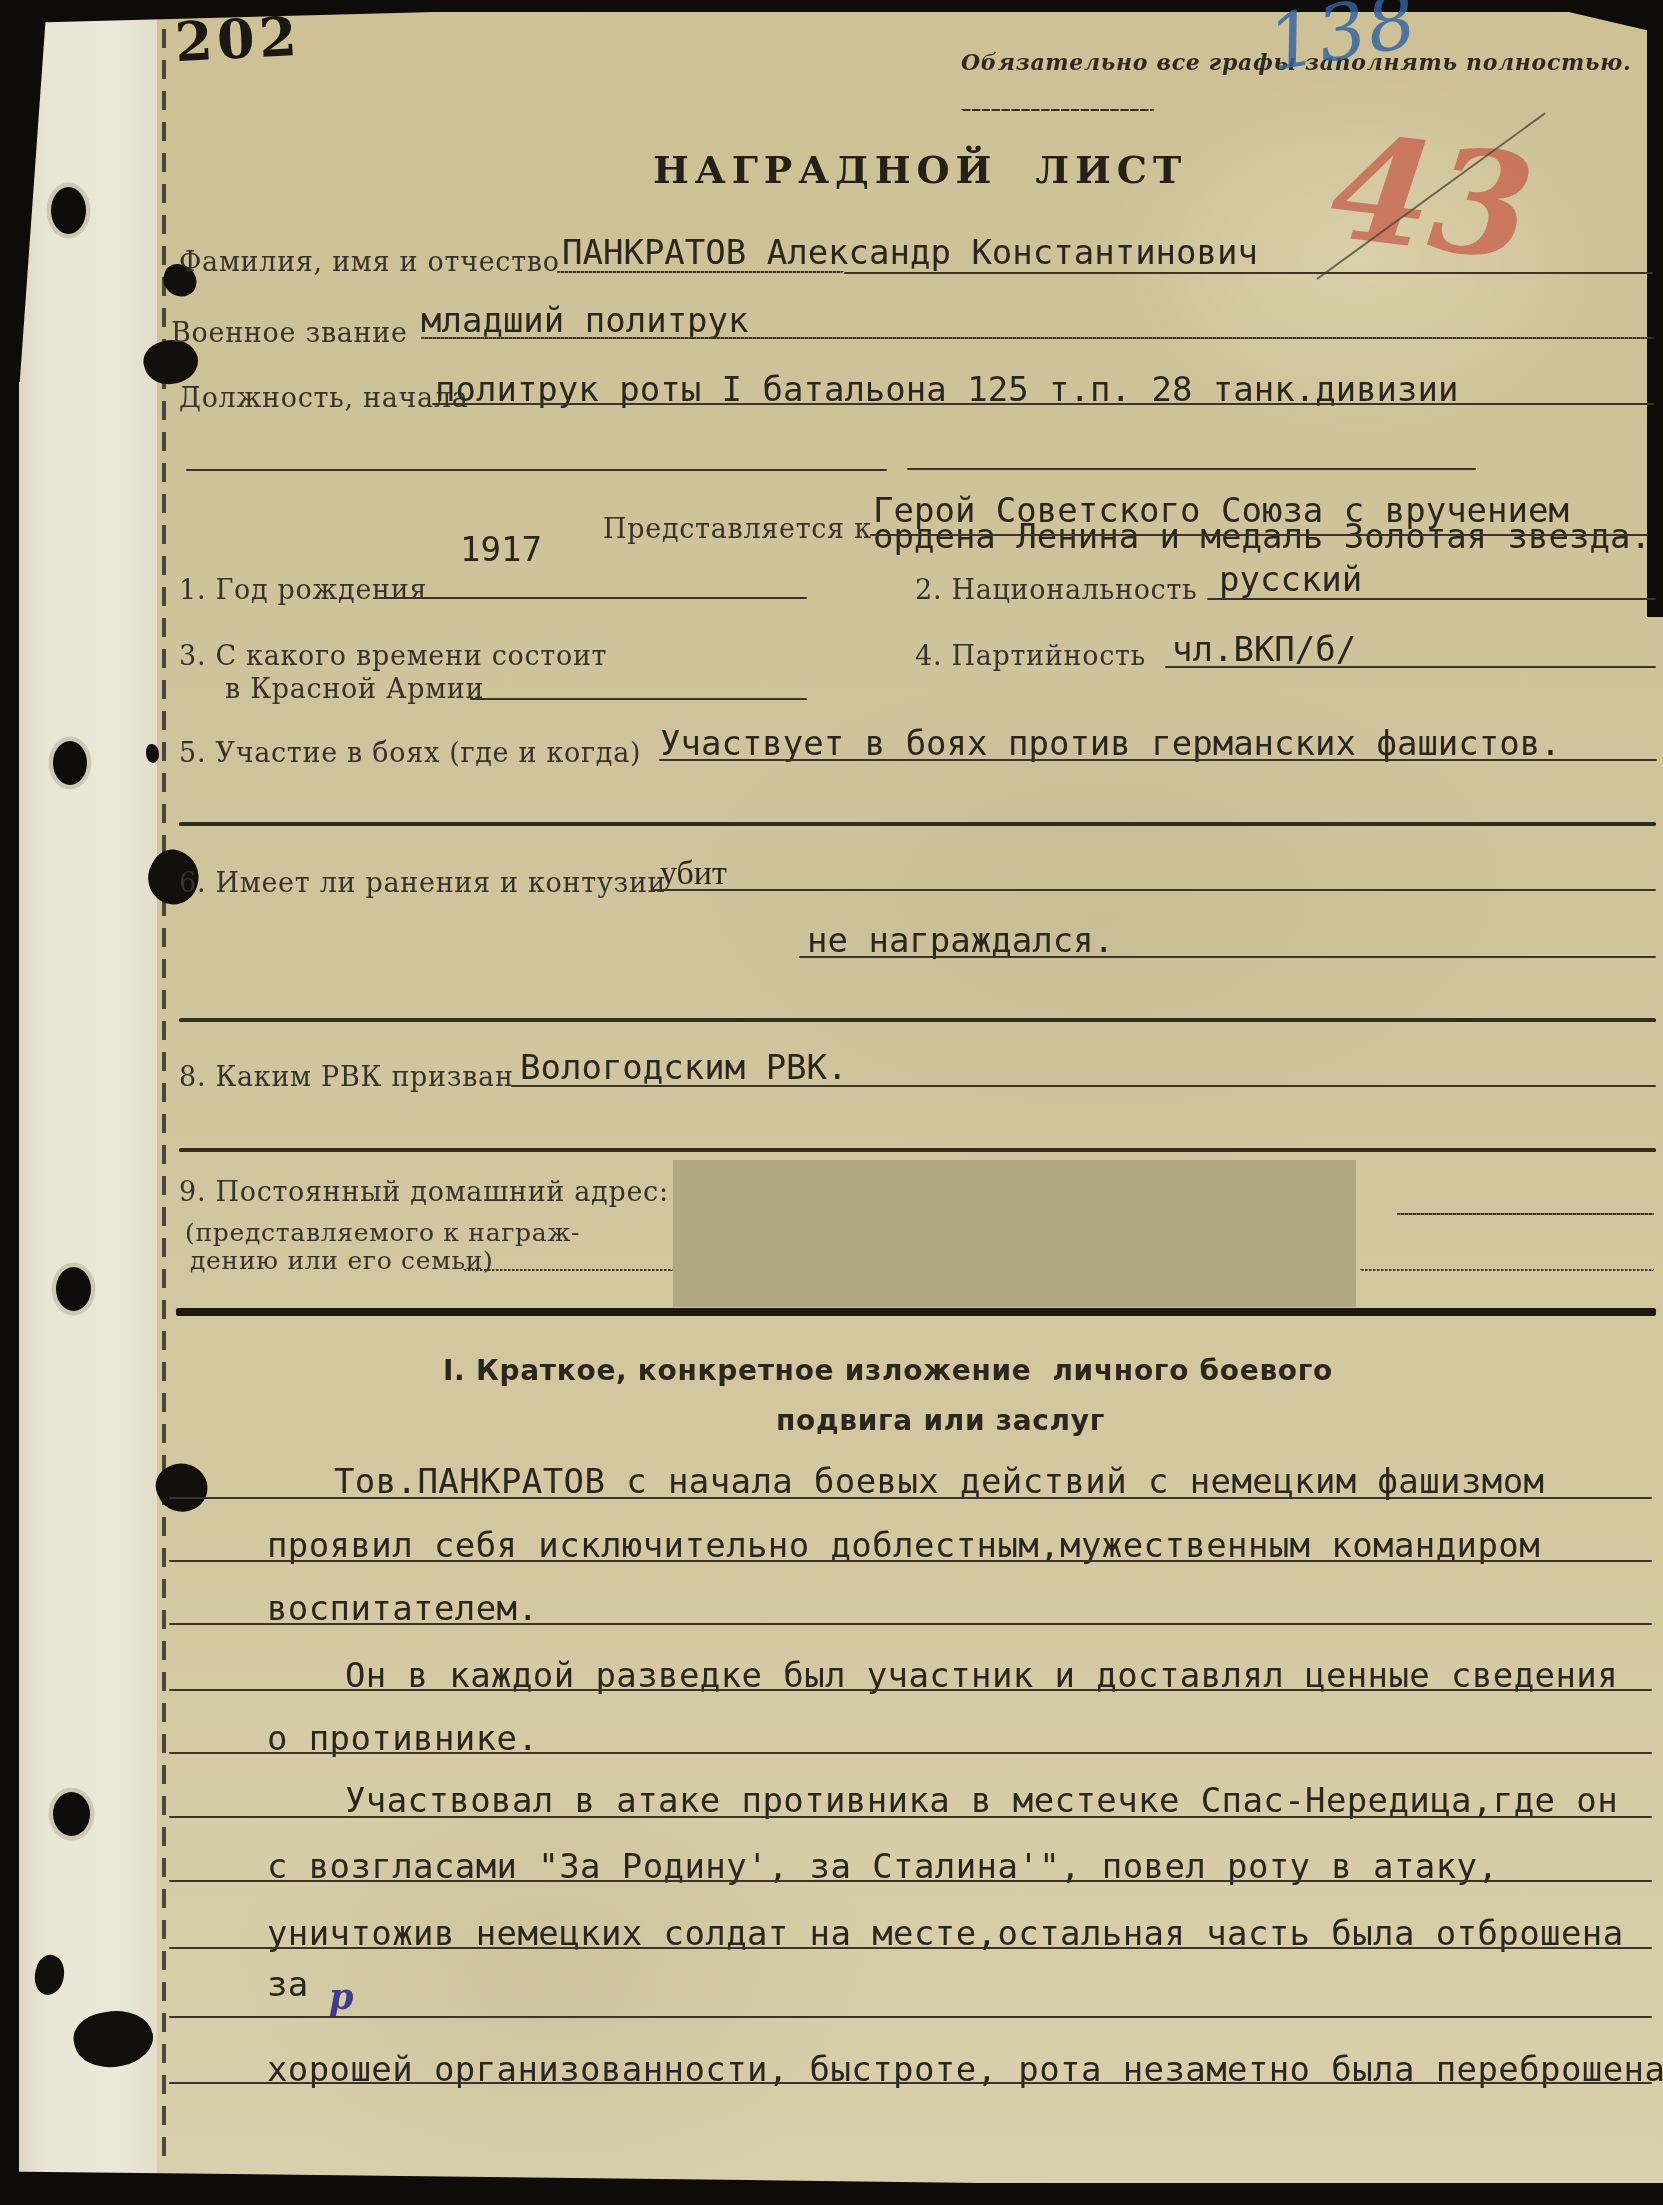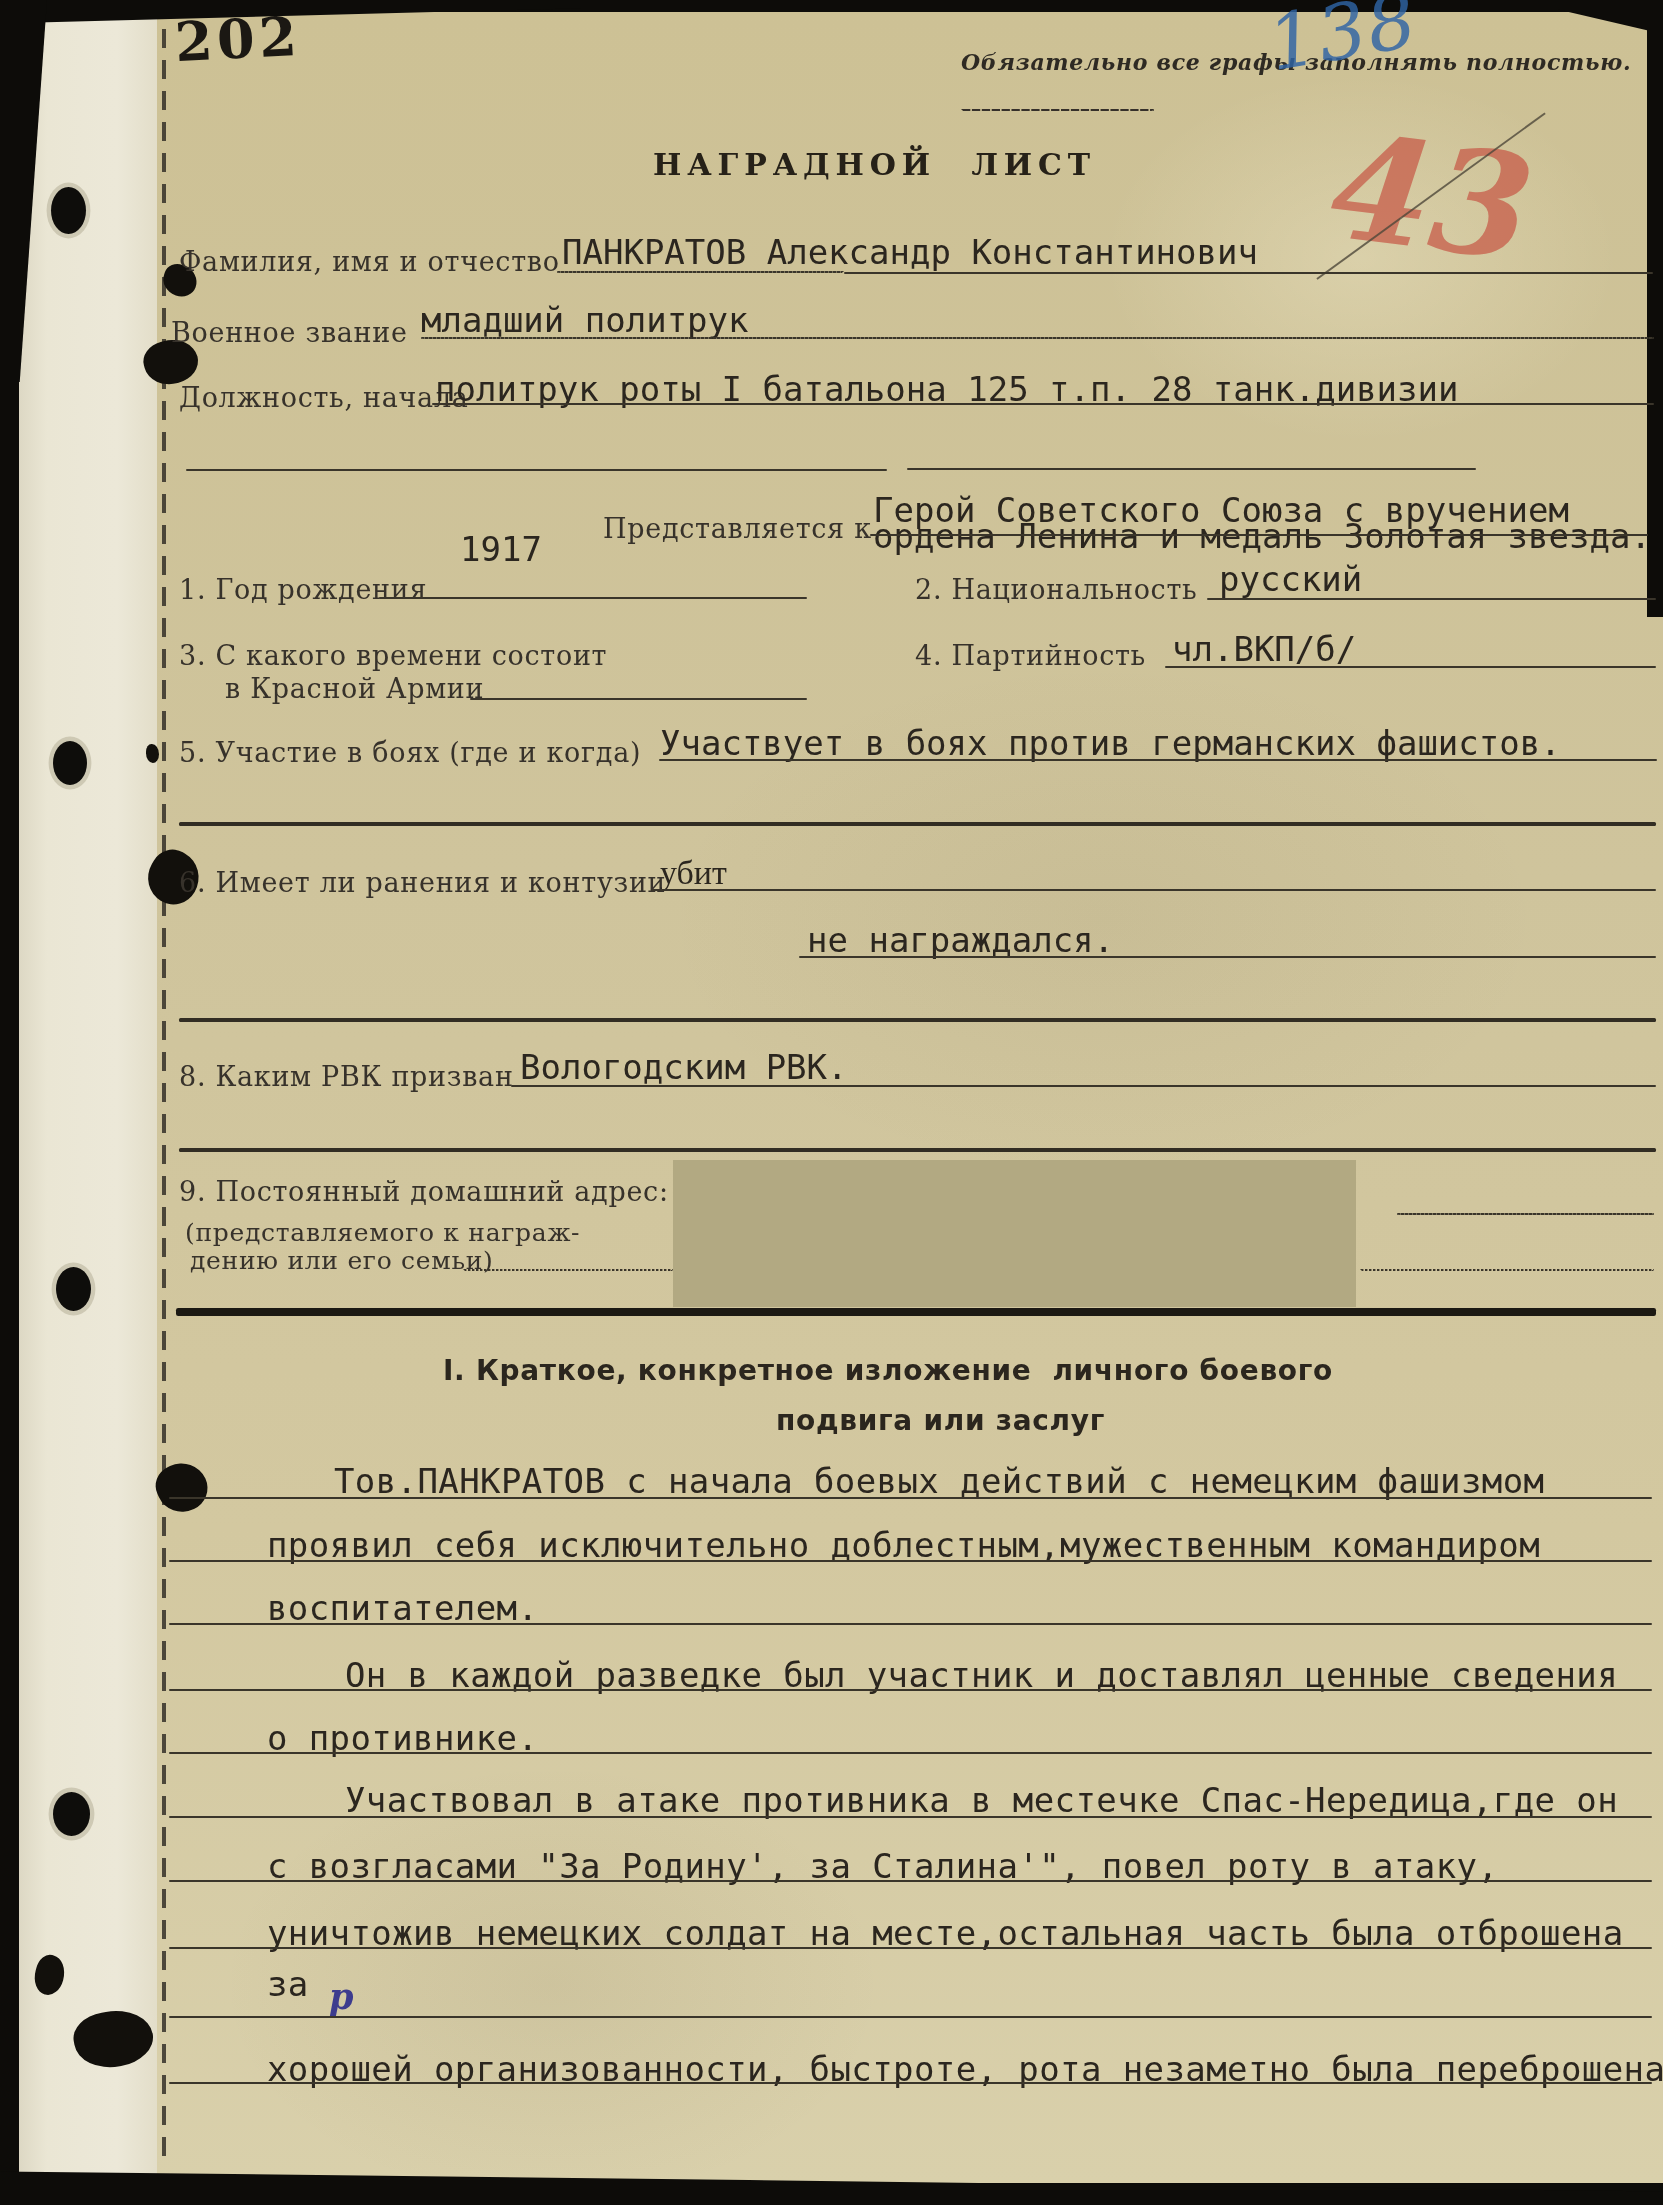--- a/index.html
+++ b/index.html
@@ -31,21 +31,21 @@
   .ink-blot{position:absolute;background:#12100c;border-radius:46% 60% 52% 58%;}
   
   .t{position:absolute;font-family:"DejaVu Sans Mono","Liberation Mono",monospace;
      font-size:34px;line-height:1;color:#2b261f;white-space:pre;}
   .lab{position:absolute;font-family:"DejaVu Serif","Liberation Serif",serif;
      font-size:27px;line-height:1;color:#37322b;white-space:pre;letter-spacing:0.7px;}
   .lab-sm{font-size:25px;}
   .stamp{position:absolute;font-family:"DejaVu Serif","Liberation Serif",serif;
      font-weight:bold;font-style:italic;font-size:22px;color:#2e2a23;letter-spacing:0.7px;}
   .doc-title{position:absolute;font-family:"DejaVu Serif","Liberation Serif",serif;
-     font-weight:bold;font-size:30px;letter-spacing:5.9px;word-spacing:19px;color:#262118;}
+     font-weight:bold;font-size:38px;letter-spacing:5.9px;word-spacing:19px;color:#262118;}
   .heading{position:absolute;font-family:"DejaVu Sans","Liberation Sans",sans-serif;
      font-weight:bold;font-size:28px;letter-spacing:0.7px;color:#2b261e;white-space:pre;}
   .body-line{letter-spacing:0.4px;}
   
   .hw{position:absolute;font-family:"DejaVu Serif","Liberation Serif",serif;font-style:italic;line-height:1;}
   .hw-202{font-size:54px;font-weight:bold;color:#1b1813;transform:rotate(-3deg);letter-spacing:4.4px;font-style:normal;}
   .hw-138{font-size:76px;color:#2f64a5;transform:rotate(-10deg);opacity:.82;letter-spacing:1.5px;}
   .hw-43{font-size:144px;color:#c75947;transform:rotate(7deg);opacity:.72;font-weight:bold;}
   .hw-r{font-size:35px;color:#3d3c8e;font-weight:bold;}
   .pencil-stroke{position:absolute;height:2.2px;background:#4e473a;transform-origin:left center;opacity:.8;}

